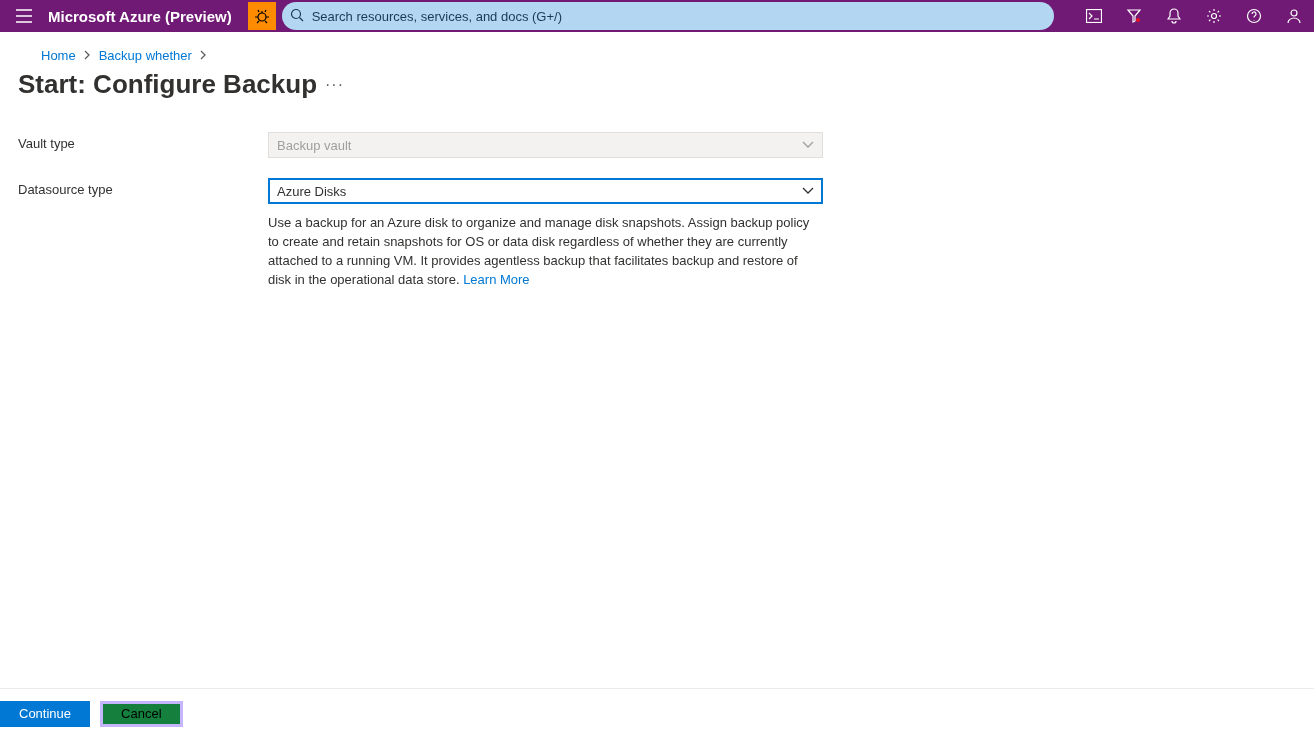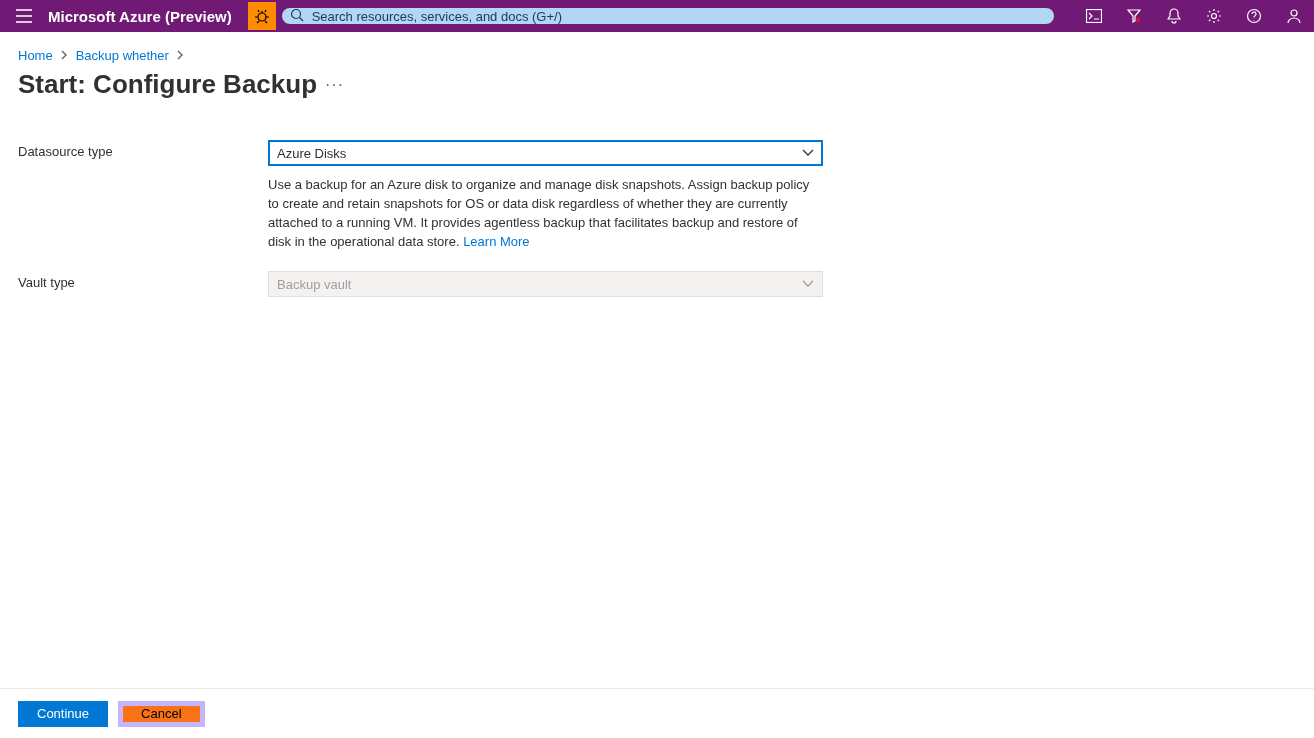--- a/index.html
+++ b/index.html
@@ -35,21 +35,21 @@
     height: 28px;
     background: #ff8c00;
     display: flex;
     align-items: center;
     justify-content: center;
     margin-right: 6px;
   }
   .bug-box svg { display: block; }
   .search-box {
     flex: 1;
-    height: 16px;
+    height: 28px;
     background: #b3d6f2;
     border-radius: 14px;
     display: flex;
     align-items: center;
     padding: 0 8px;
     margin-right: 20px;
     max-width: 780px;
   }
   .search-box svg { flex-shrink: 0; }
   .search-input {
@@ -84,28 +84,29 @@
     height: calc(100% - 32px - 50px);
     overflow: auto;
   }
   .breadcrumb {
     font-size: 13px;
     color: #605e5c;
     display: flex;
     align-items: center;
     gap: 8px;
     margin-bottom: 6px;
+    margin-left: 23px;
   }
   .breadcrumb a { color: #0078d4; text-decoration: none; }
   .bc-sep { color: #605e5c; font-size: 11px; }
   .page-title-row {
     display: flex;
     align-items: center;
     gap: 4px;
-    margin-bottom: 40px;
+    margin-bottom: 32px;
   }
   .page-title {
     font-size: 26px;
     font-weight: 600;
     color: #323130;
   }
   .ellipsis-btn {
     font-size: 16px;
     color: #605e5c;
     cursor: pointer;
@@ -160,31 +161,30 @@
   .helper-text a { color: #0078d4; text-decoration: none; }
 
   
   .footer {
     position: absolute;
     left: 0; right: 0; bottom: 0;
     height: 50px;
     border-top: 1px solid #edebe9;
     display: flex;
     align-items: center;
-    padding-left: 18px;
     gap: 10px;
     background: #fff;
   }
   .btn {
     height: 26px;
     padding: 0 18px;
     font-size: 13px;
     cursor: pointer;
-    border: 5px solid #c4b5fd;
-    background: #f97316;
+    border: 3px solid #c4b5fd;
+    background: #15803d;
     display: flex;
     align-items: center;
     justify-content: center;
   }
   .btn.primary {
     background: #0078d4;
     color: #fff;
     border: 1px solid #0078d4;
   }
 </style>
@@ -283,51 +283,51 @@
           <path d="M1 1l4 4-4 4" fill="none" stroke="#605e5c" stroke-width="1.3"></path>
         </svg>
     </span>
   </div>
 
   <div class="page-title-row">
     <h1 class="page-title">Start: Configure Backup</h1>
     <span class="ellipsis-btn">
       <span>···</span>
     </span>
+  </div>
+
+  <div class="form-row">
+    <div class="form-label">Vault type</div>
+    <div class="form-control-col">
+      <div class="select disabled">
+        <span>Backup vault</span>
+        <span class="chev">
+          <svg width="12" height="8" viewBox="0 0 12 8">
+              <path d="M1 1l5 5 5-5" fill="none" stroke="#a19f9d" stroke-width="1.3"></path>
+            </svg>
+        </span>
+      </div>
+    </div>
   </div>
 
   <div class="form-row">
     <div class="form-label">Datasource type</div>
     <div class="form-control-col">
       <div class="select focused">
         <span>Azure Disks</span>
         <span class="chev">
           <svg width="12" height="8" viewBox="0 0 12 8">
               <path d="M1 1l5 5 5-5" fill="none" stroke="#323130" stroke-width="1.3"></path>
             </svg>
         </span>
       </div>
       <div class="helper-text">
         <span>Use a backup for an Azure disk to organize and manage disk snapshots. Assign backup policy to create and retain snapshots for OS or data disk regardless of whether they are currently attached to a running VM. It provides agentless backup that facilitates backup and restore of disk in the operational data store. </span><a href="#">Learn More</a>
       </div>
     </div>
   </div>
 
-  <div class="form-row">
-    <div class="form-label">Vault type</div>
-    <div class="form-control-col">
-      <div class="select disabled">
-        <span>Backup vault</span>
-        <span class="chev">
-          <svg width="12" height="8" viewBox="0 0 12 8">
-              <path d="M1 1l5 5 5-5" fill="none" stroke="#a19f9d" stroke-width="1.3"></path>
-            </svg>
-        </span>
-      </div>
-    </div>
-  </div>
-
 </div>
 
 <div class="footer">
   <button class="btn primary">Continue</button>
   <button class="btn">Cancel</button>
 </div>
 
 </body></html>

